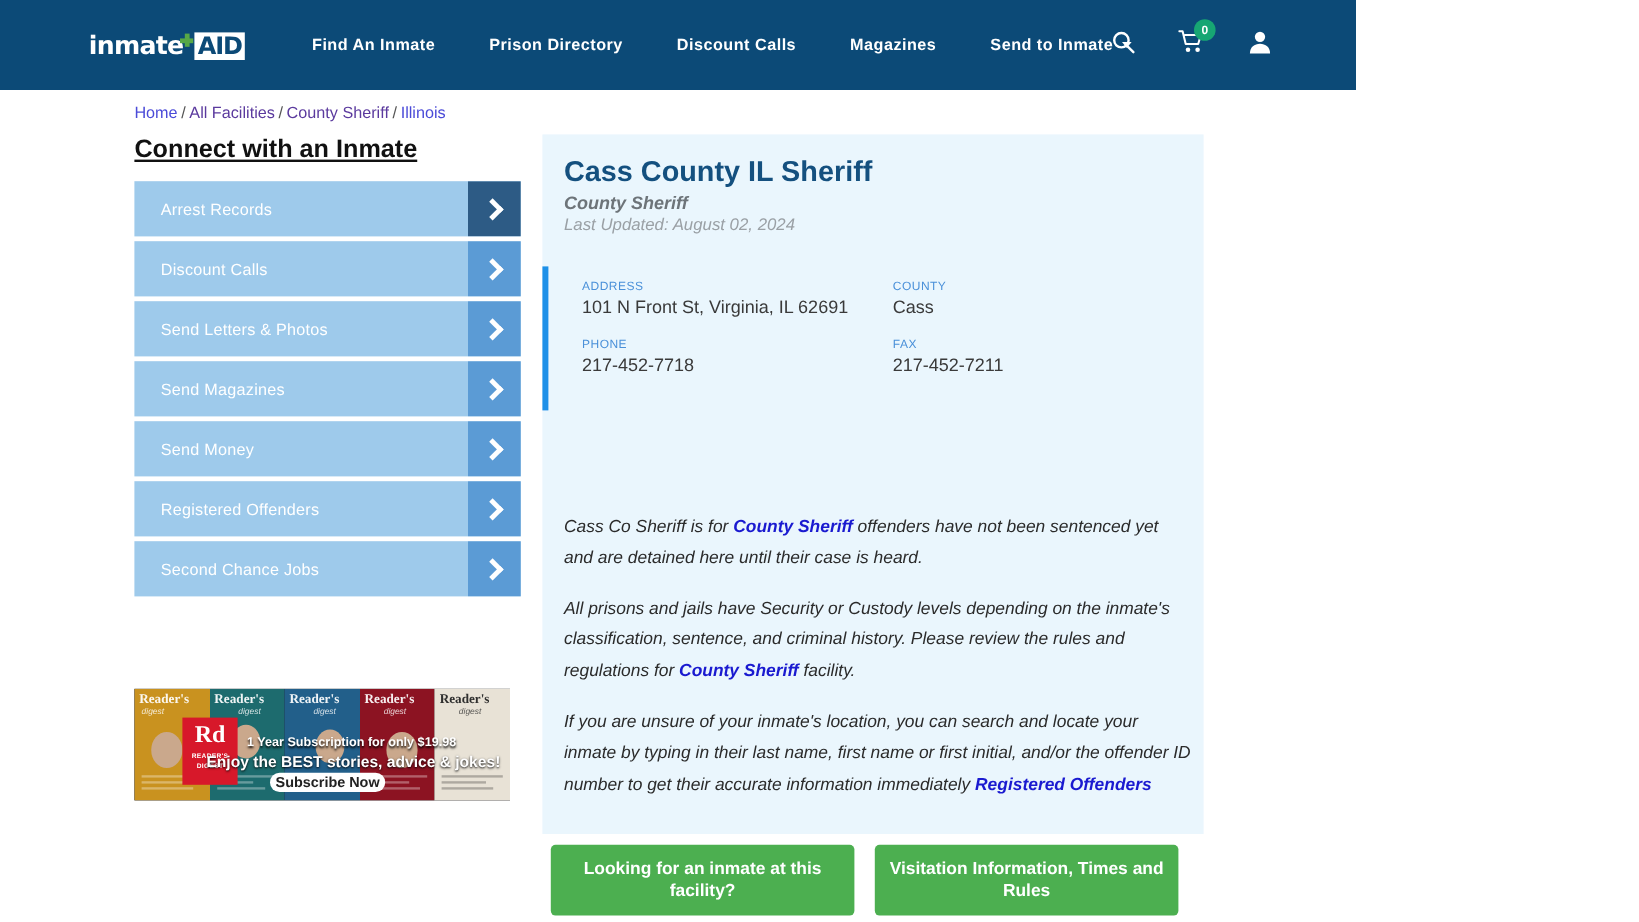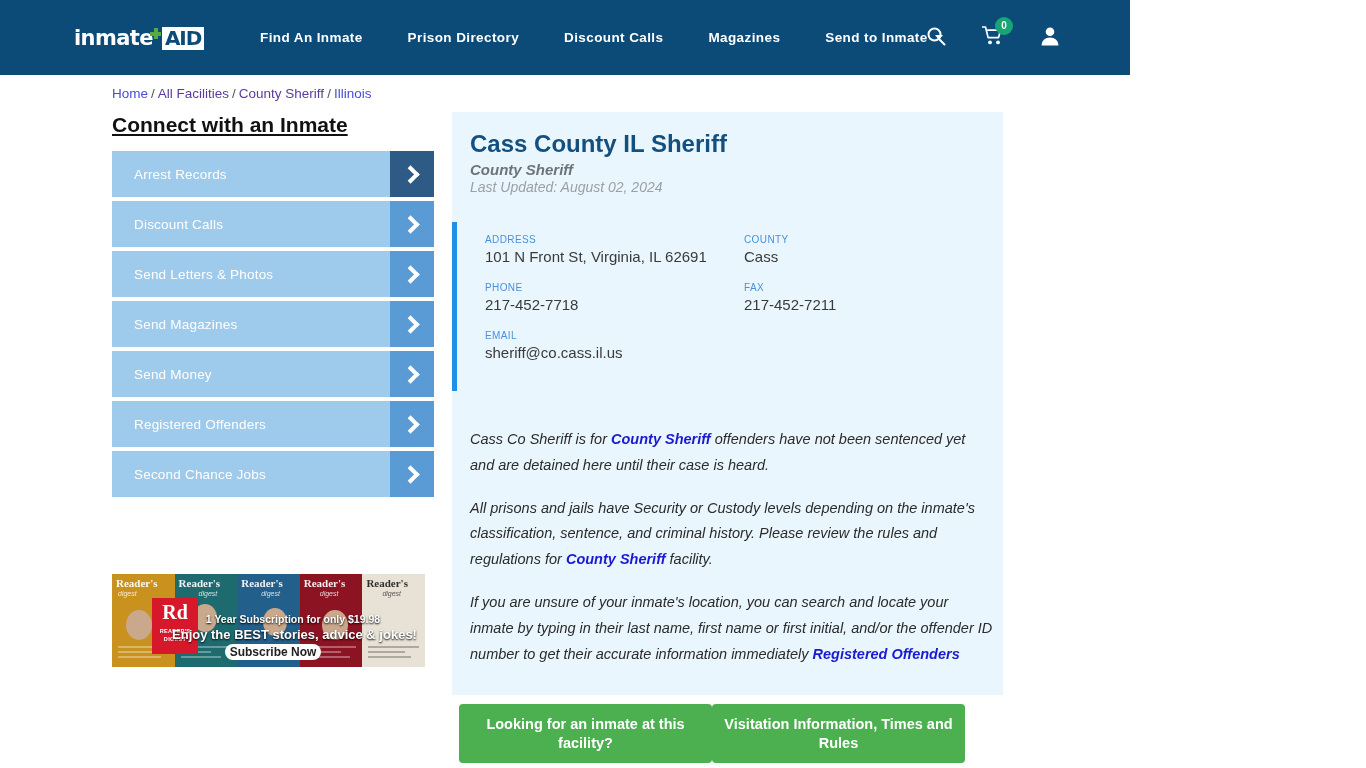--- a/index.html
+++ b/index.html
@@ -164,21 +164,21 @@
   .desc { position: absolute; left: 18px; top: 315px; width: 523px; }
   .desc p {
     margin: 0 0 17px 0; font-size: 14.5px; font-style: italic;
     color: #2b2b2b; line-height: 1.78;
   }
   .desc a { color: #1a1ad0; font-weight: bold; font-style: italic; text-decoration: none; }
 
   
   .ctas {
     position: absolute; left: 459px; top: 704px;
-    width: 537px; display: flex; 
+    width: 537px; display: flex; gap: 17px;
   }
   .cta {
     width: 253px; height: 59px; background: #4caf50;
     border-radius: 4px; color: #fff; font-size: 14.5px; font-weight: bold;
     display: flex; align-items: center; justify-content: center;
     text-align: center; line-height: 1.28; cursor: pointer; padding: 0 10px;
   }
 </style>
 </head>
 <body>
@@ -357,24 +357,20 @@
         <div class="info-value">Cass</div>
       </div>
       <div class="info-cell">
         <div class="info-label">PHONE</div>
         <div class="info-value">217-452-7718</div>
       </div>
       <div class="info-cell">
         <div class="info-label">FAX</div>
         <div class="info-value">217-452-7211</div>
       </div>
-      <div class="info-cell full">
-        <div class="info-label">EMAIL</div>
-        <div class="info-value">sheriff@co.cass.il.us</div>
-      </div>
     </div>
   </div>
 
   <div class="desc">
     <p><span>Cass Co Sheriff is for </span><a>County Sheriff</a><span> offenders have not been sentenced yet and are detained here until their case is heard.</span></p>
     <p><span>All prisons and jails have Security or Custody levels depending on the inmate's classification, sentence, and criminal history. Please review the rules and regulations for </span><a>County Sheriff</a><span> facility.</span></p>
     <p><span>If you are unsure of your inmate's location, you can search and locate your inmate by typing in their last name, first name or first initial, and/or the offender ID number to get their accurate information immediately </span><a>Registered Offenders</a></p>
   </div>
 </div>
 

